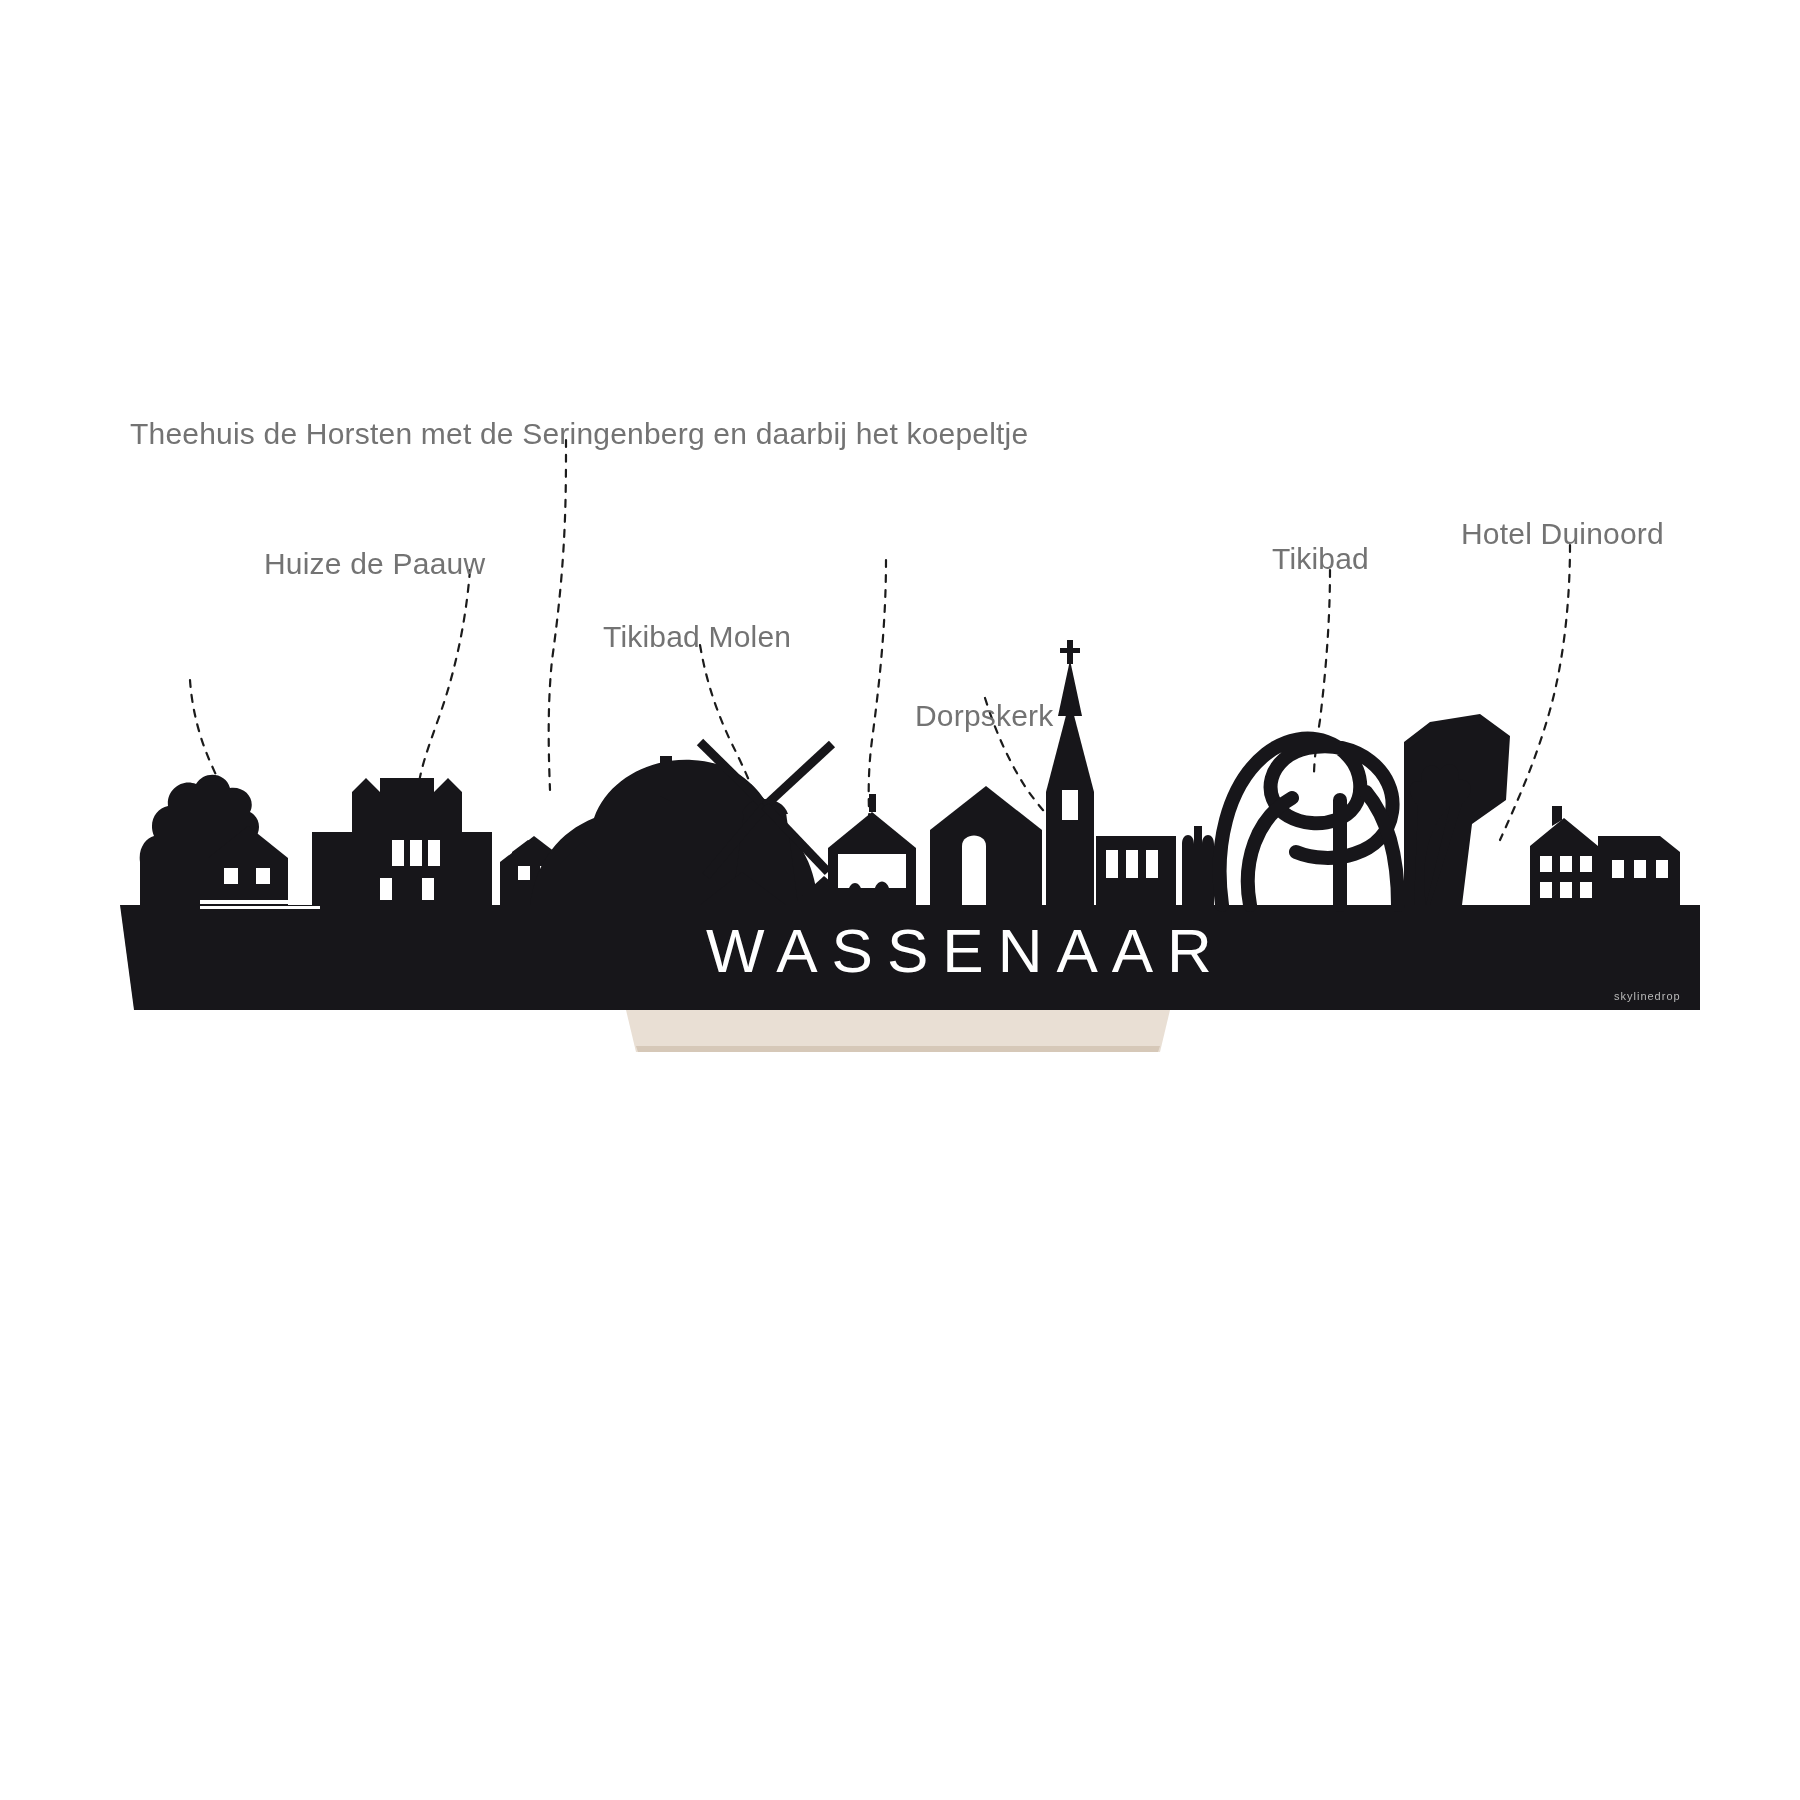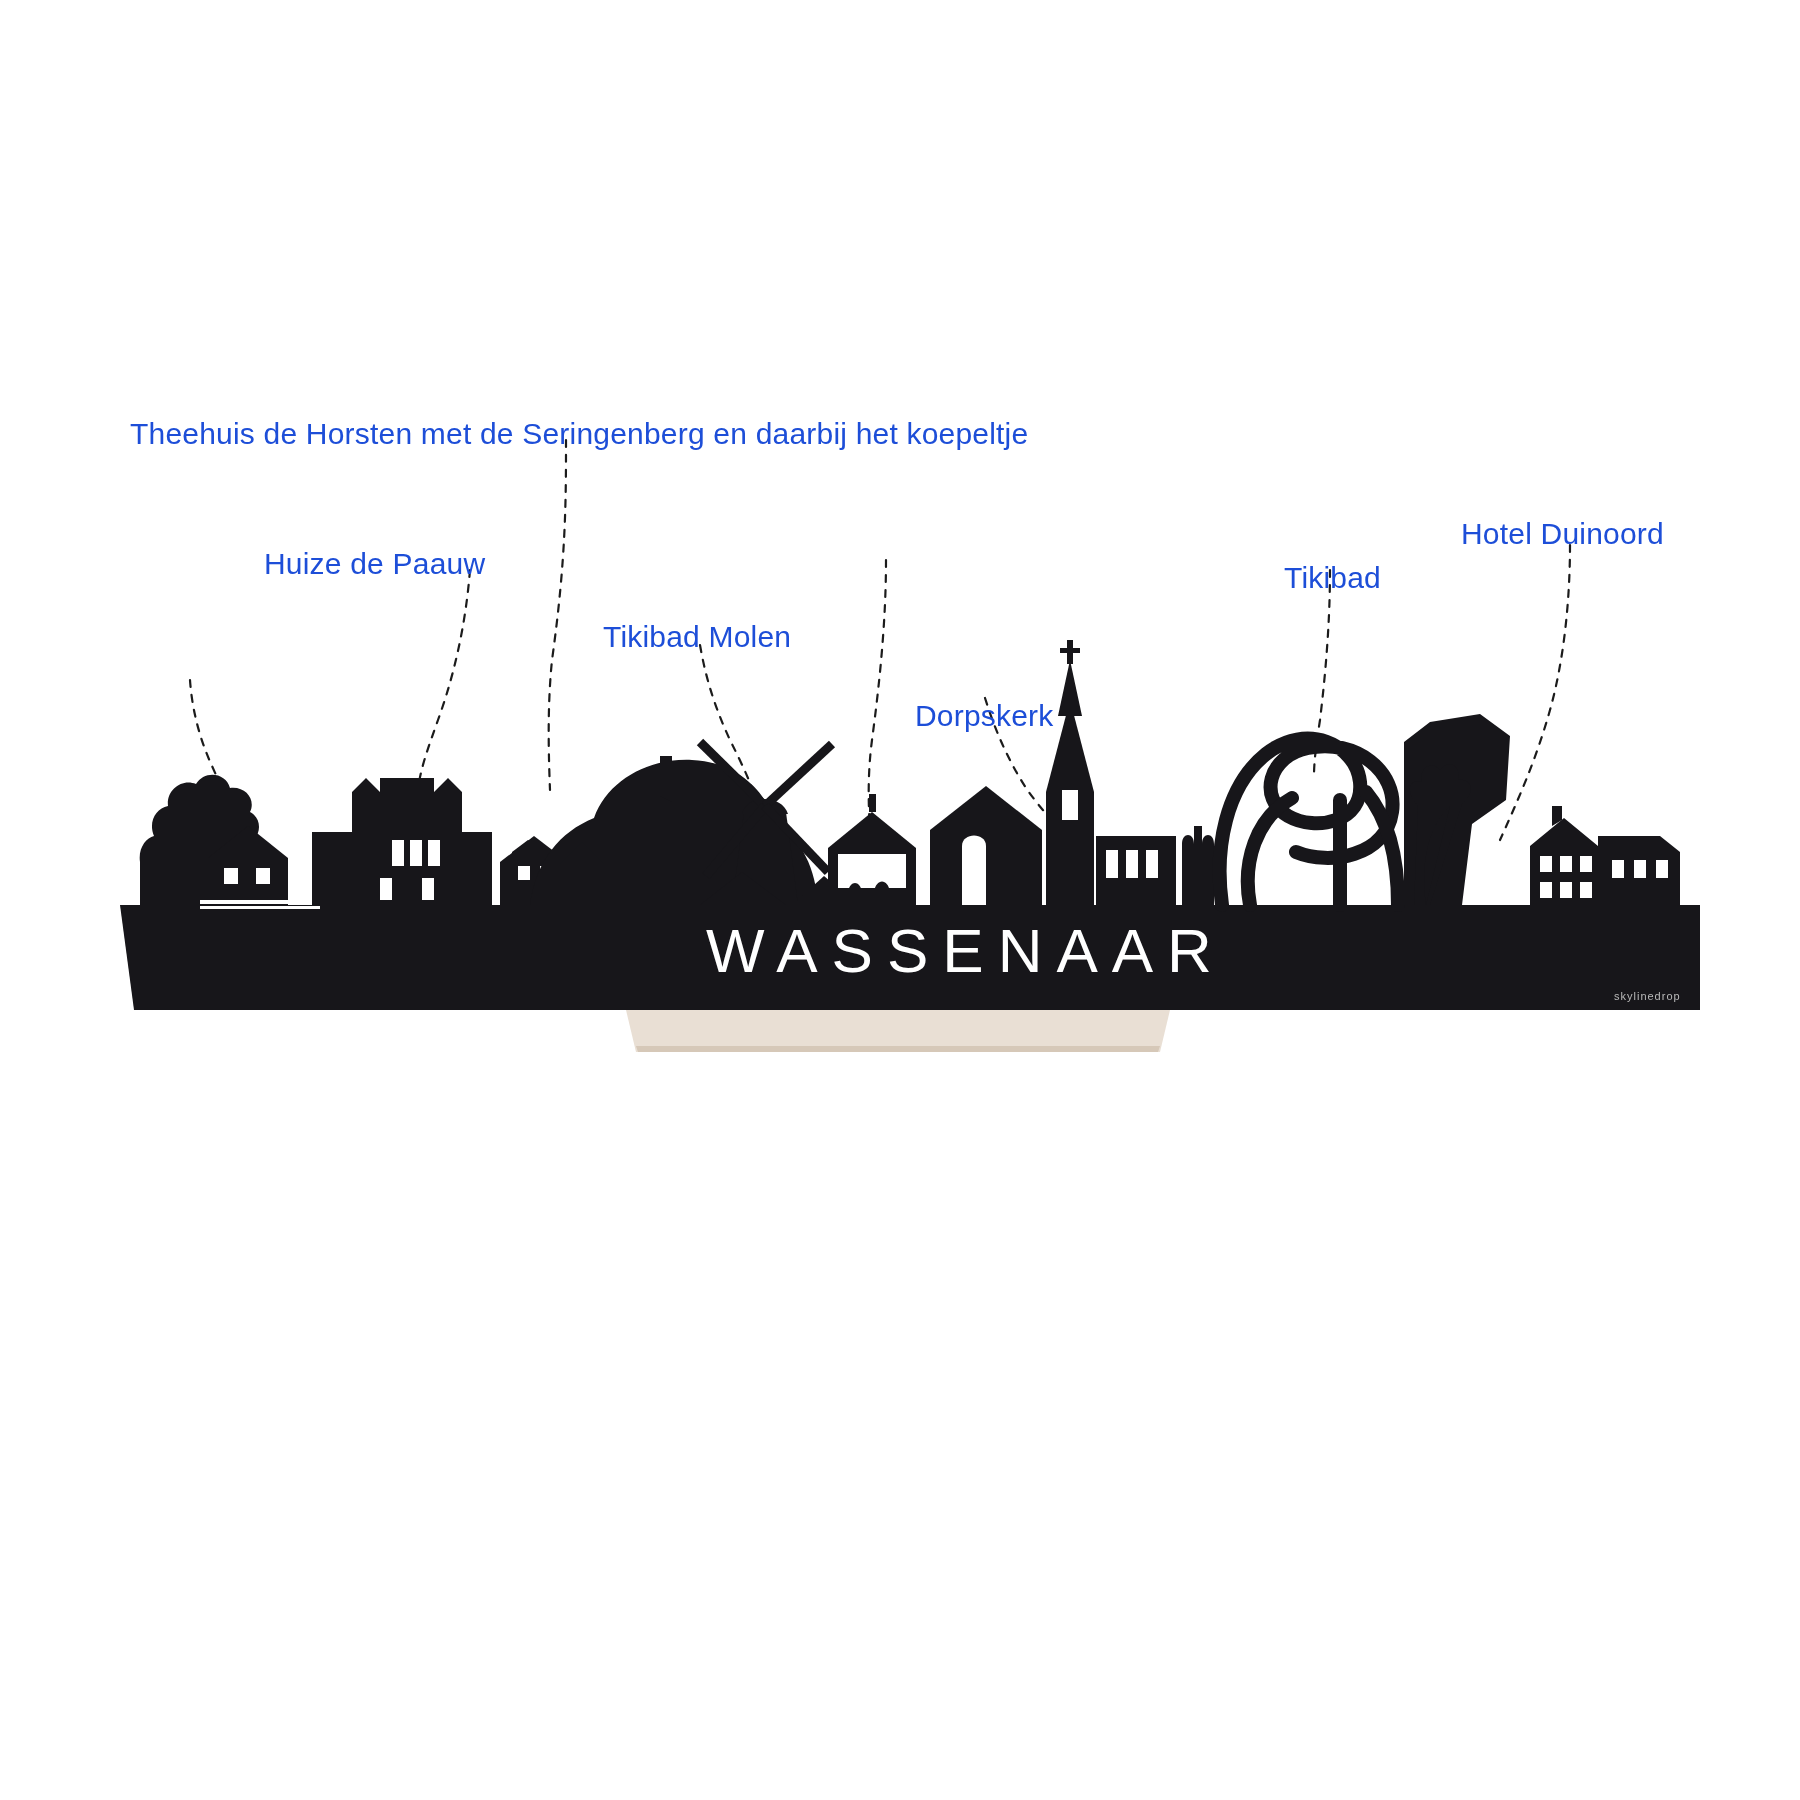--- a/index.html
+++ b/index.html
@@ -14,21 +14,21 @@
     overflow: hidden;
   }
   #stage {
     position: relative;
     width: 1800px;
     height: 1800px;
   }
   .annot {
     position: absolute;
     font-size: 30px;
-    color: #1d4ed8;
+    color: #737373;
     white-space: nowrap;
     letter-spacing: 0.2px;
     text-align: center;
   }
   svg.art {
     position: absolute;
     left: 0;
     top: 0;
     width: 1800px;
     height: 1800px;
@@ -166,18 +166,18 @@
     <text class="brandmark" x="1614" y="1000">skylinedrop</text>
 
     <g>
       <path d="M 626 1010 L 1170 1010 L 1160 1052 L 636 1052 Z" fill="#e9dfd4"></path>
       <path d="M 636 1046 L 1160 1046 L 1158 1052 L 638 1052 Z" fill="#d6c8b8"></path>
     </g>
   </svg>
 
   <div class="annot" style="left:130px; top:417px;">Theehuis de Horsten met de Seringenberg en daarbij het koepeltje</div>
   <div class="annot" style="left:264px; top:547px;">Huize de Paauw</div>
-  <div class="annot" style="left:1272px; top:561px;margin-left:12px;">Tikibad</div>
+  <div class="annot" style="left:1272px; top:542px;">Tikibad</div>
   <div class="annot" style="left:1461px; top:517px;">Hotel Duinoord</div>
   <div class="annot" style="left:603px; top:620px;">Tikibad Molen</div>
   <div class="annot" style="left:915px; top:671px;margin-top:28px;">Dorpskerk</div>
 
 </div>
 
 </body></html>

